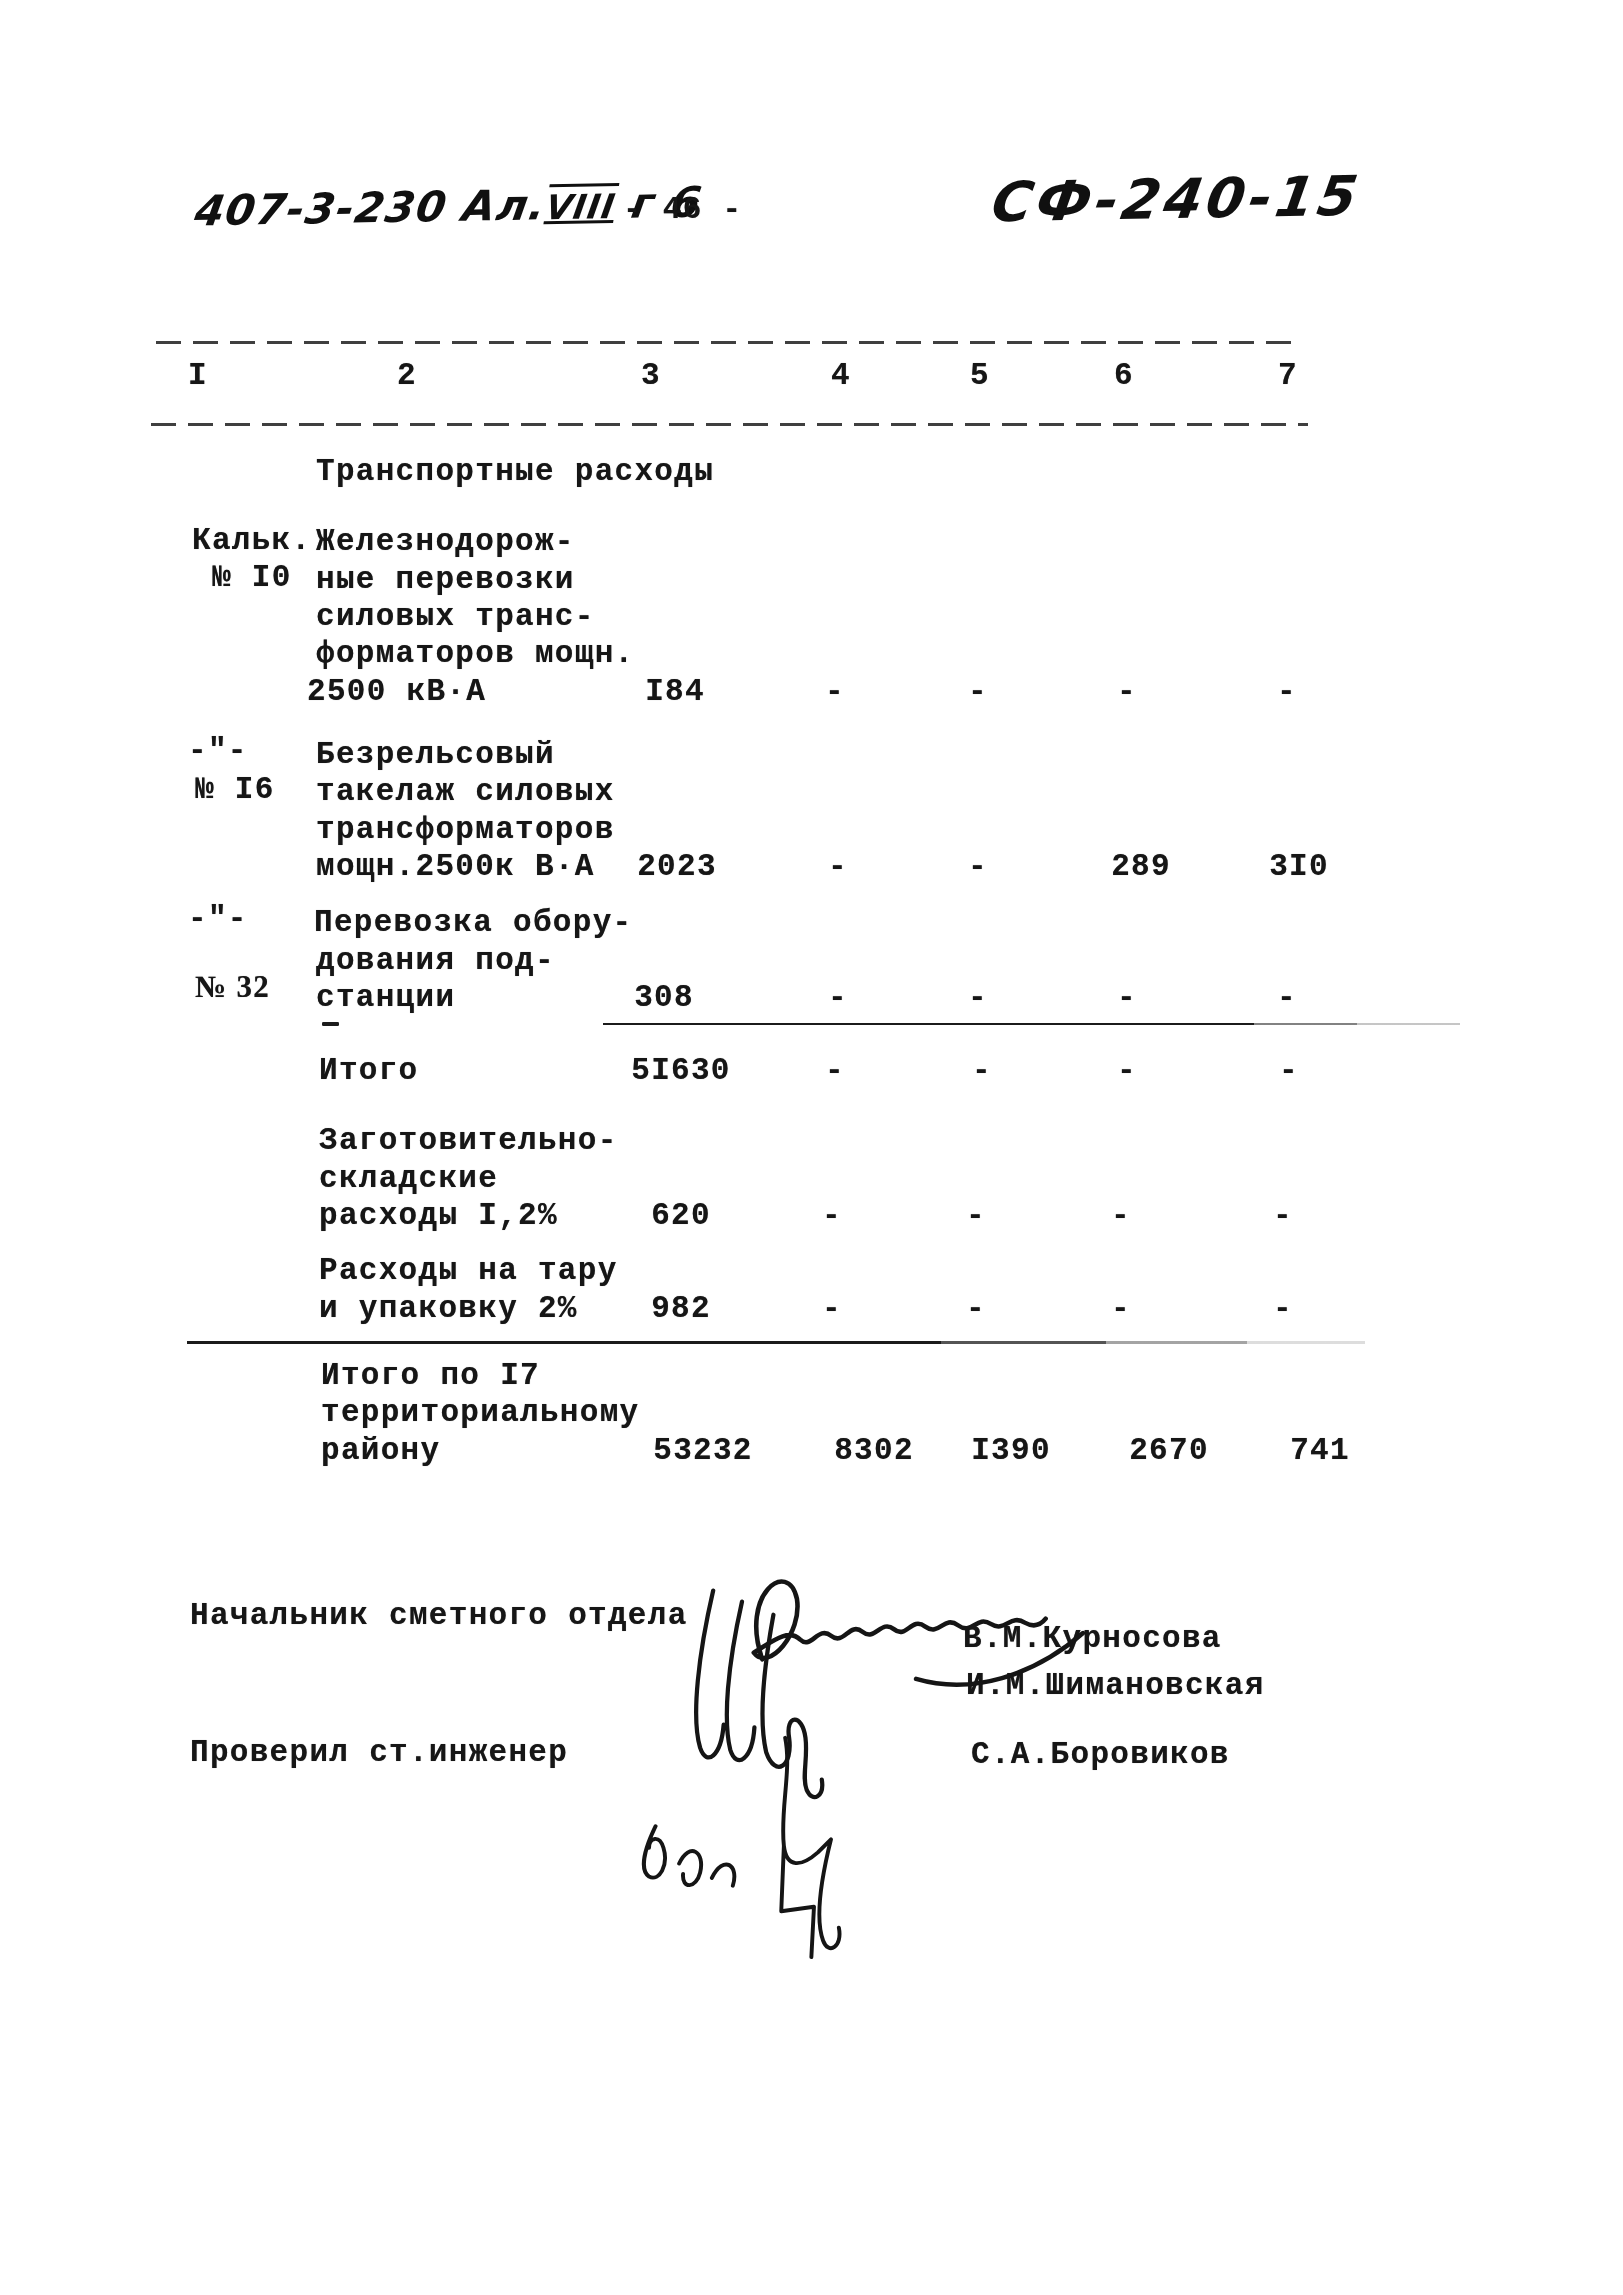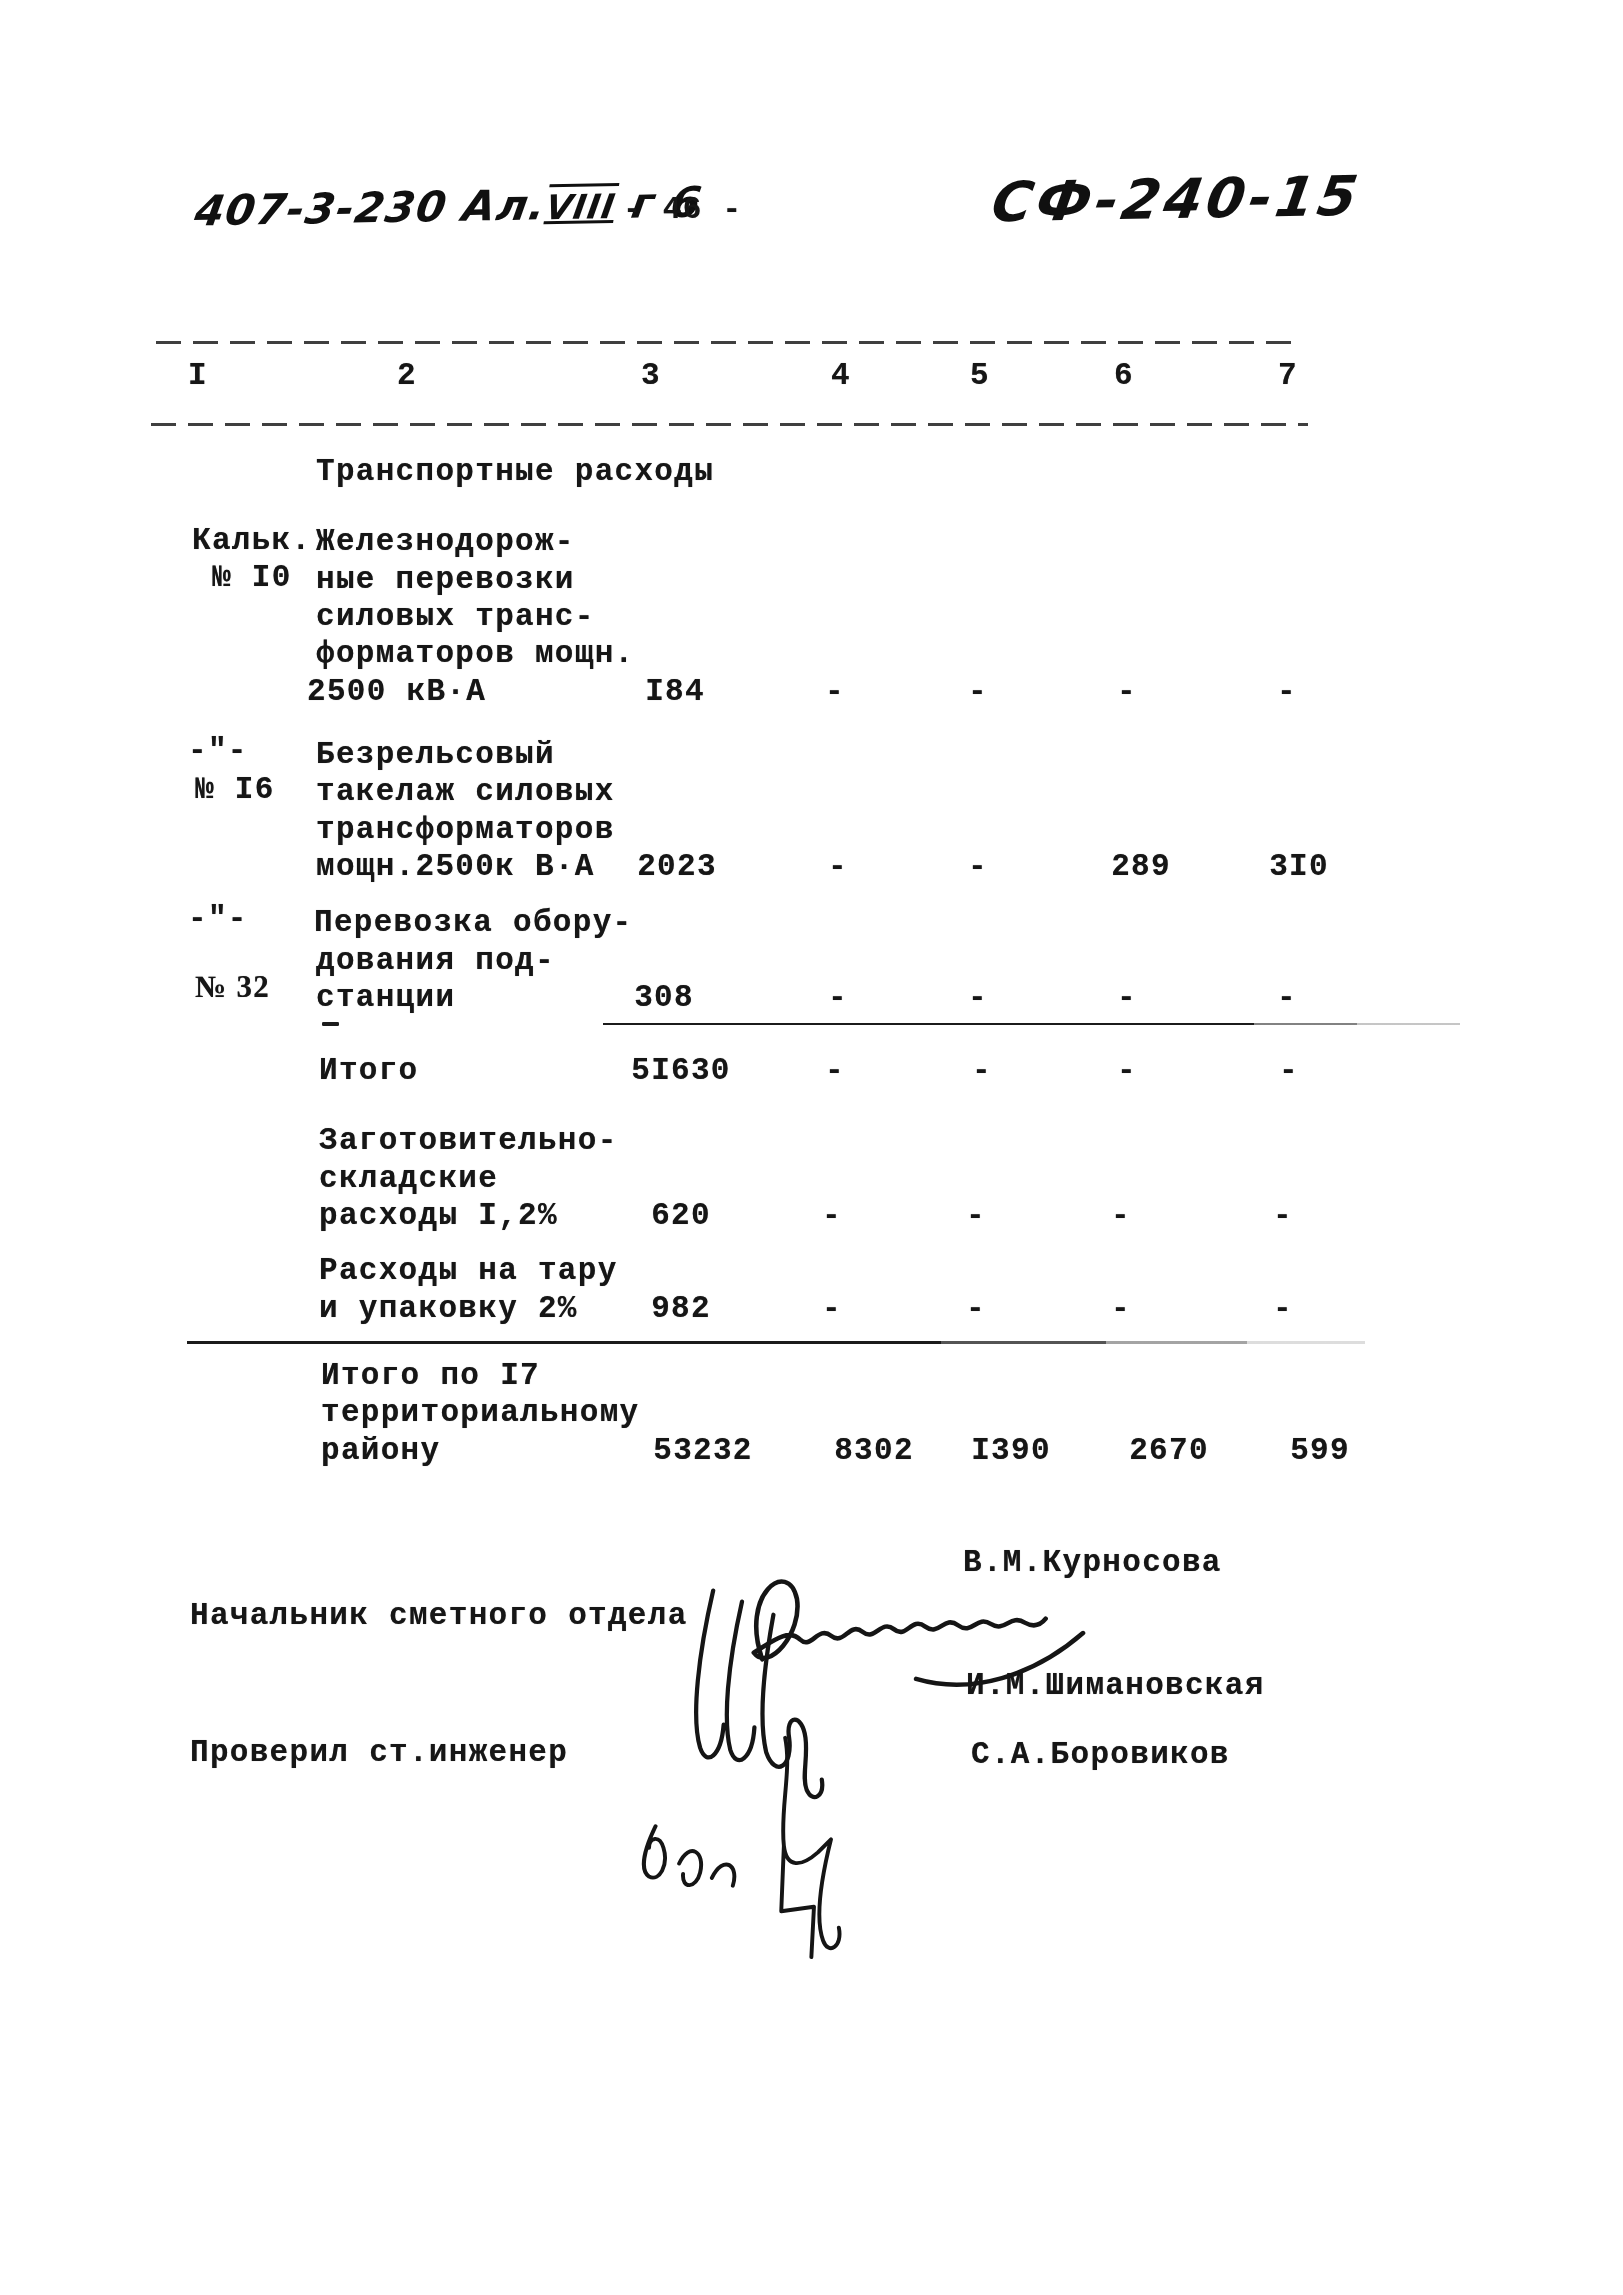--- a/index.html
+++ b/index.html
@@ -147,24 +147,24 @@
 
   <div class="rule rule-bottom" style="left:187px;top:1341px;width:1178px;"></div>
 
   <div class="t" style="left:321px;top:1357px;">Итого по I7</div>
   <div class="t" style="left:321px;top:1394px;">территориальному</div>
   <div class="t" style="left:321px;top:1432px;">району</div>
   <div class="t num" style="left:703px;top:1432px;">53232</div>
   <div class="t num" style="left:874px;top:1432px;text-align:right;">8302</div>
   <div class="t num" style="left:1011px;top:1432px;">I390</div>
   <div class="t num" style="left:1169px;top:1432px;">2670</div>
-  <div class="t num" style="left:1320px;top:1432px;">599</div>
+  <div class="t num" style="left:1320px;top:1432px;">741</div>
 
   <div class="t" style="left:190px;top:1597px;">Начальник сметного отдела</div>
-  <div class="t" style="left:963px;top:1544px;">В.М.Курносова</div>
+  <div class="t" style="left:963px;top:1620px;">В.М.Курносова</div>
 
   <div class="t" style="left:966px;top:1667px;">И.М.Шимановская</div>
 
   <div class="t" style="left:190px;top:1734px;">Проверил ст.инженер</div>
   <div class="t" style="left:971px;top:1736px;">С.А.Боровиков</div>
 
   <svg class="sig-layer" width="504" height="432" viewBox="0 0 770 660">
     <path stroke-width="7" d="M225,170 C190,70 265,15 278,78 C286,130 235,190 212,160 C250,135 268,125 283,140 C300,156 310,118 330,134 C350,150 358,112 378,128 C398,144 406,108 426,124 C446,140 452,104 474,120 C496,136 502,102 524,118 C546,134 552,102 574,116 C596,130 604,100 626,114 C640,122 650,118 658,108 M460,200 C545,225 640,195 715,130"></path>
     <path stroke-width="6.5" d="M150,65 C128,160 116,258 130,305 C140,335 162,318 166,270 M194,82 C172,180 165,262 176,308 C186,340 210,322 213,274 M242,102 C226,190 220,266 231,312 C245,352 272,334 266,290 C260,254 286,252 291,290 C295,322 285,350 293,370 C302,390 320,380 316,354"></path>
     <path stroke-width="6" d="M62,425 C44,462 38,492 52,502 C68,510 82,484 74,458 C68,438 52,442 52,458 M98,482 C114,448 138,464 130,496 C124,520 102,522 104,498 M148,504 C166,468 190,484 180,516 M260,290 C270,340 252,400 258,455 C262,490 285,487 310,465 L330,445 C315,505 305,565 318,600 C326,622 348,610 342,580 M258,455 L254,555 L304,548 L300,625"></path>

